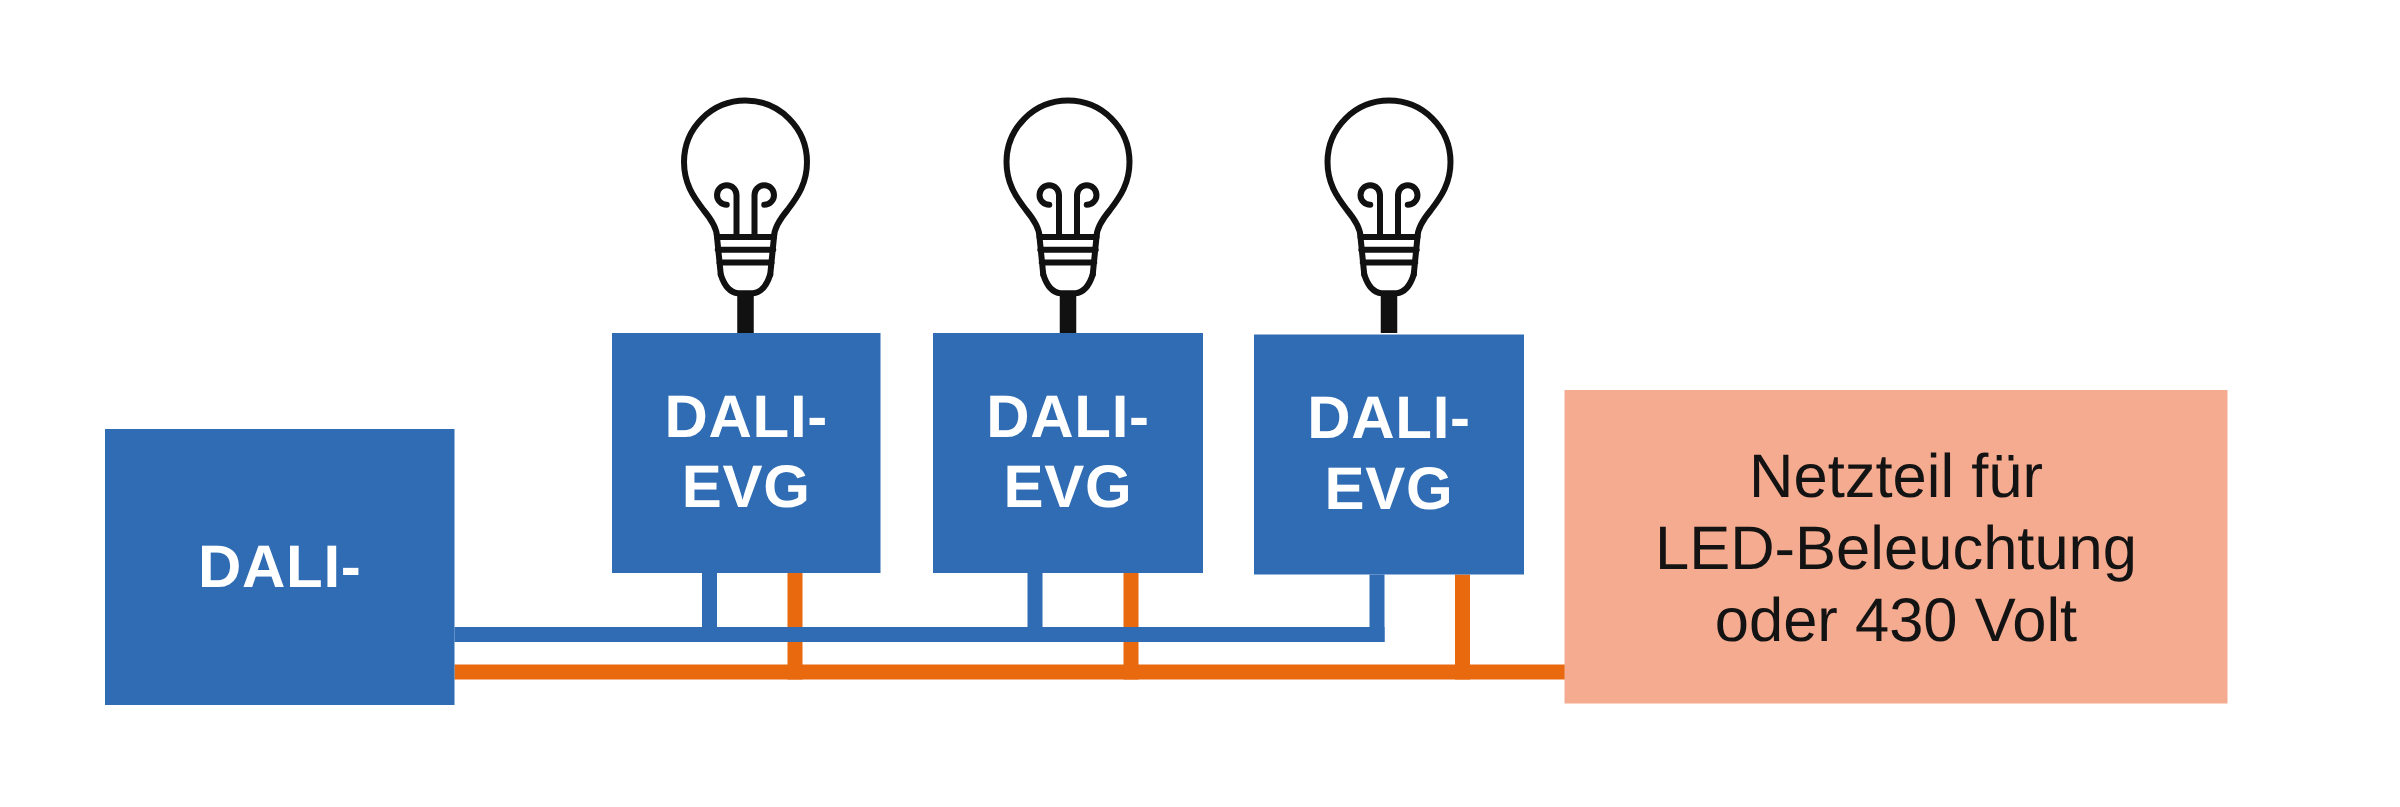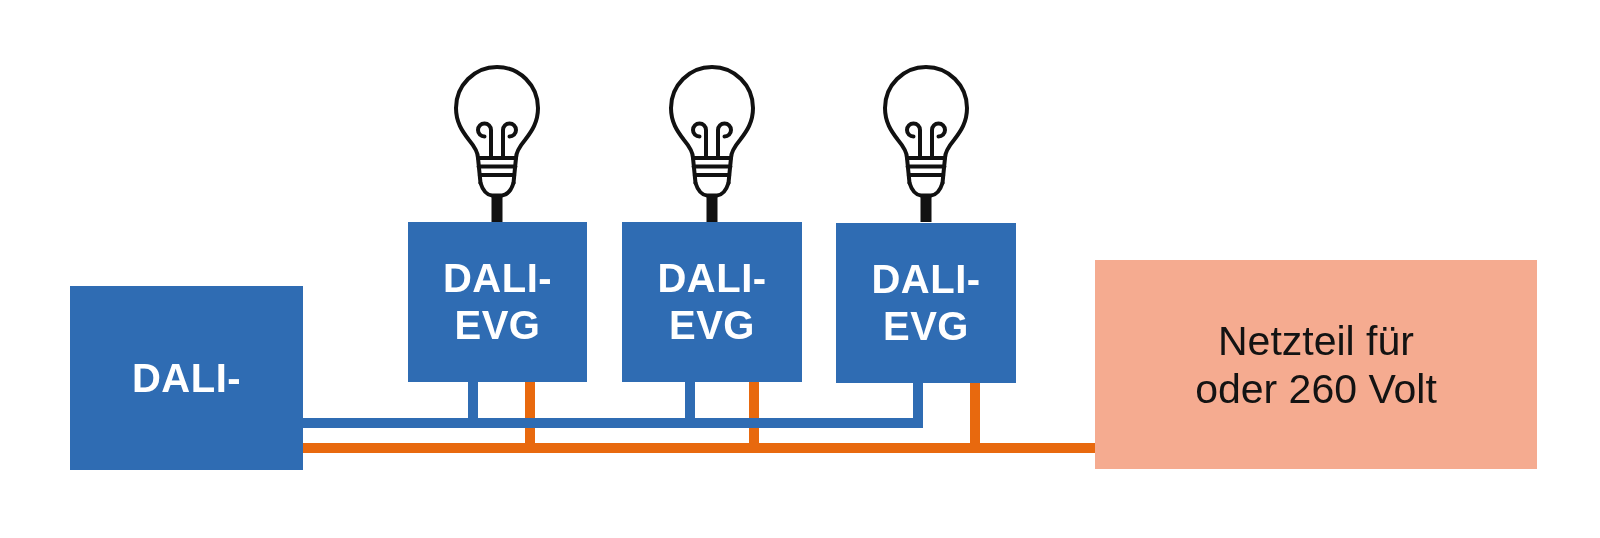--- a/index.html
+++ b/index.html
@@ -27,21 +27,21 @@
     line-height: 47px;
     font-weight: 700;
     letter-spacing: 0.5px;
     z-index: 4;
   }
   .gateway-box  { left: 70px;  top: 286px; width: 233px; height: 184px; }
   .evg-box-1    { left: 408px; top: 222px; width: 179px; height: 160px; }
   .evg-box-2    { left: 622px; top: 222px; width: 180px; height: 160px; }
   .evg-box-3    { left: 836px; top: 223px; width: 180px; height: 160px; }
   .power-supply-box {
-    left: 1095px; top: 260px; width: 442px; height: 209px;
+    left: 1043px; top: 260px; width: 442px; height: 209px;
     background: var(--box-salmon, #f5ab90);
     color: var(--text-dark, #131313);
     font-size: 41px;
     line-height: 48px;
     font-weight: 500;
     z-index: 4;
   }
   .line { position: absolute; }
   .dali-bus {
     left: 303px; top: 418px; width: 620px; height: 10px;
@@ -132,16 +132,17 @@
     <span>EVG</span>
   </div>
 
   <div class="box blue-box evg-box-3">
     <span>DALI-</span>
     <span>EVG</span>
   </div>
 
   <div class="box power-supply-box">
     <span>Netzteil für</span>
-    <span>oder 260 Volt</span>
+    <span>LED-Beleuchtung</span>
+    <span>oder 430 Volt</span>
   </div>
 
 </div>
 
 </body></html>

